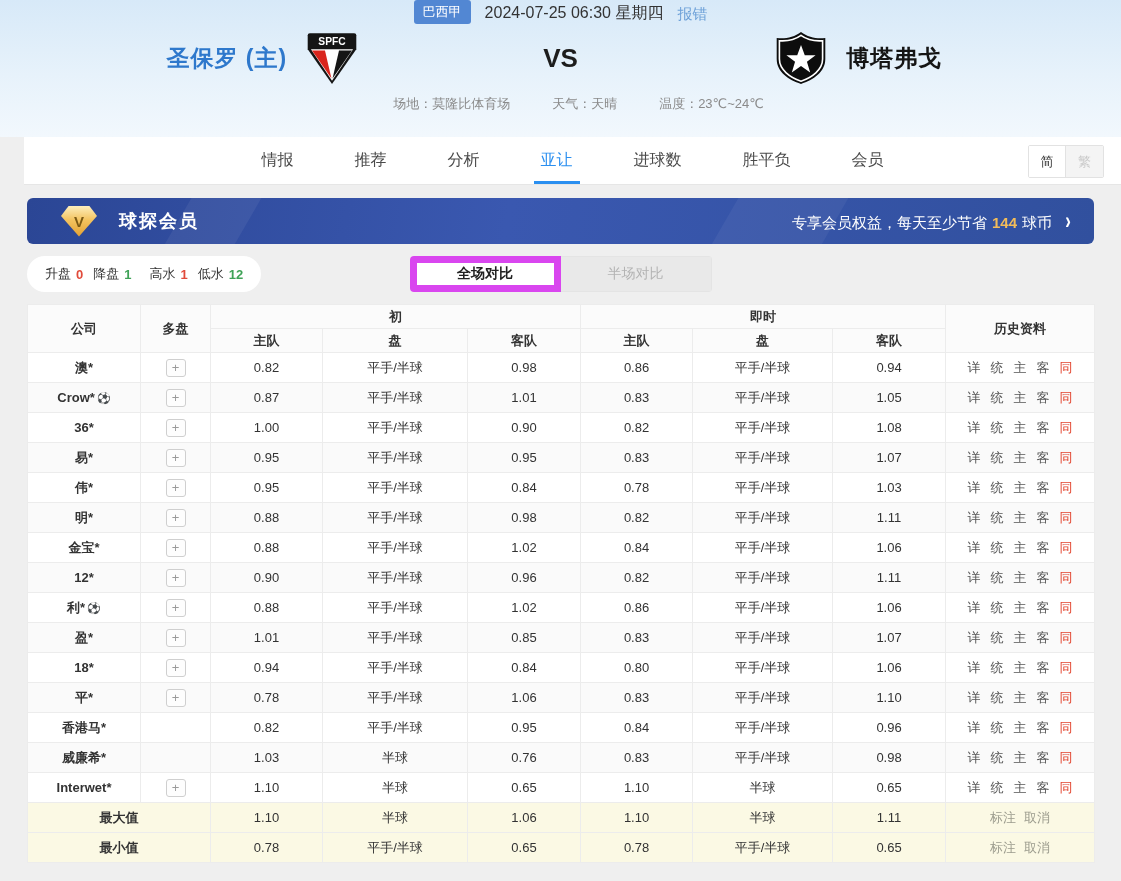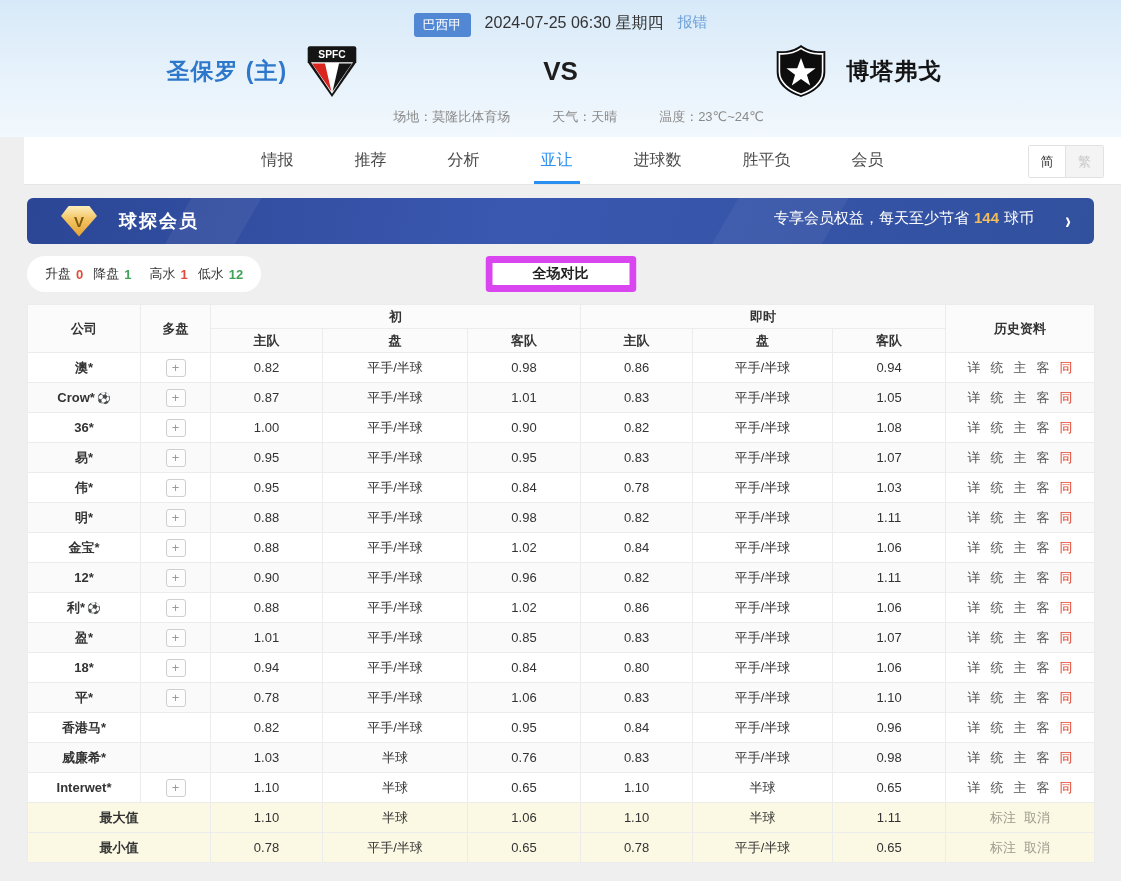--- a/index.html
+++ b/index.html
@@ -1,21 +1,21 @@
 <!DOCTYPE html>
 <html><head>
 <meta charset="utf-8">
 <style>
   * { margin:0; padding:0; box-sizing:border-box; }
   html,body { width:1121px; height:881px; overflow:hidden; background:#efefef;
     font-family:"Liberation Sans","DejaVu Sans",sans-serif; }
 
   
   .match-header { height:137px; background:linear-gradient(180deg,#d7e9f8 0%,#e7f2fb 55%,#f2f8fd 100%); }
-  .meta-row { display:flex; justify-content:center; align-items:flex-start; gap:14px; padding-top:13px; }
+  .meta-row { display:flex; justify-content:center; align-items:flex-end; gap:14px; }
   .league-badge { background:#5287d3; color:#fff; font-size:13px; padding:3px 9px; border-radius:3px; cursor:pointer; }
   .match-datetime { color:#333; font-size:16px; }
   .report-error { color:#6ea1d8; font-size:15px; cursor:pointer; text-decoration:none; }
   .teams-row { display:grid; grid-template-columns:1fr 70px 1fr; align-items:center; margin-top:5px; height:58px; }
   .team { display:flex; align-items:center; gap:18px; }
   .team.home { justify-content:center; }
   .team.away { justify-content:center; }
   .team-name { font-size:23px; font-weight:bold; letter-spacing:1px; }
   .team.home .team-name { color:#2e78cc; }
   .team.away .team-name { color:#151515; }
@@ -44,21 +44,21 @@
   .vip-banner::before { content:""; position:absolute; left:150px; top:-15px; width:70px; height:80px;
     background:rgba(255,255,255,0.06); transform:skewX(-30deg); }
   .vip-banner::after { content:""; position:absolute; right:260px; top:-15px; width:110px; height:80px;
     background:rgba(255,255,255,0.05); transform:skewX(-30deg); }
   .diamond { width:36px; height:31px; margin:0 22px 0 12px; flex:0 0 auto;
     clip-path:polygon(22% 0,78% 0,100% 34%,50% 100%,0 34%);
     background:linear-gradient(180deg,#fdeebc 0%,#f3c35f 45%,#e3a133 100%);
     display:flex; align-items:center; justify-content:center;
     color:#7c5a14; font-weight:bold; font-size:15px; }
   .vip-title { color:#fff; font-size:18px; font-weight:bold; letter-spacing:2px; position:relative; }
-  .vip-right { margin-left:auto; display:flex; align-items:flex-start; gap:30px; position:relative; }
+  .vip-right { margin-left:auto; display:flex; align-items:flex-end; gap:12px; position:relative; }
   .promo { color:#fff; font-size:15px; }
   .promo .hl { color:#f2bc5a; font-weight:bold; margin:0 5px; }
   .chev { color:#fff; font-size:24px; line-height:1; font-weight:bold; transform:scaleX(0.7); cursor:pointer; }
 
   
   .filter-row { margin-top:12px; height:36px; position:relative; display:flex; align-items:center; }
   .stats-pill { background:#fff; border-radius:18px; height:36px; display:flex; align-items:center;
     padding:0 18px; font-size:13px; color:#333; }
   .stats-pill .lbl { margin-right:5px; }
   .stats-pill .gap { width:18px; }
@@ -157,20 +157,21 @@
       <span class="lbl">降盘</span>
       <span class="num-green">1</span>
       <span class="gap"></span>
       <span class="lbl">高水</span>
       <span class="num-red">1</span>
       <span class="lbl">低水</span>
       <span class="num-green">12</span>
     </div>
     <div class="compare-tabs" id="compare-tabs">
         <div class="compare-tab active">全场对比</div>
+        <div class="compare-tab inactive">半场对比</div>
       </div>
   </div>
 
   <table class="odds-table">
     <colgroup>
       <col style="width:113px">
         <col style="width:70px">
       <col style="width:112px">
         <col style="width:145px">
         <col style="width:113px">

